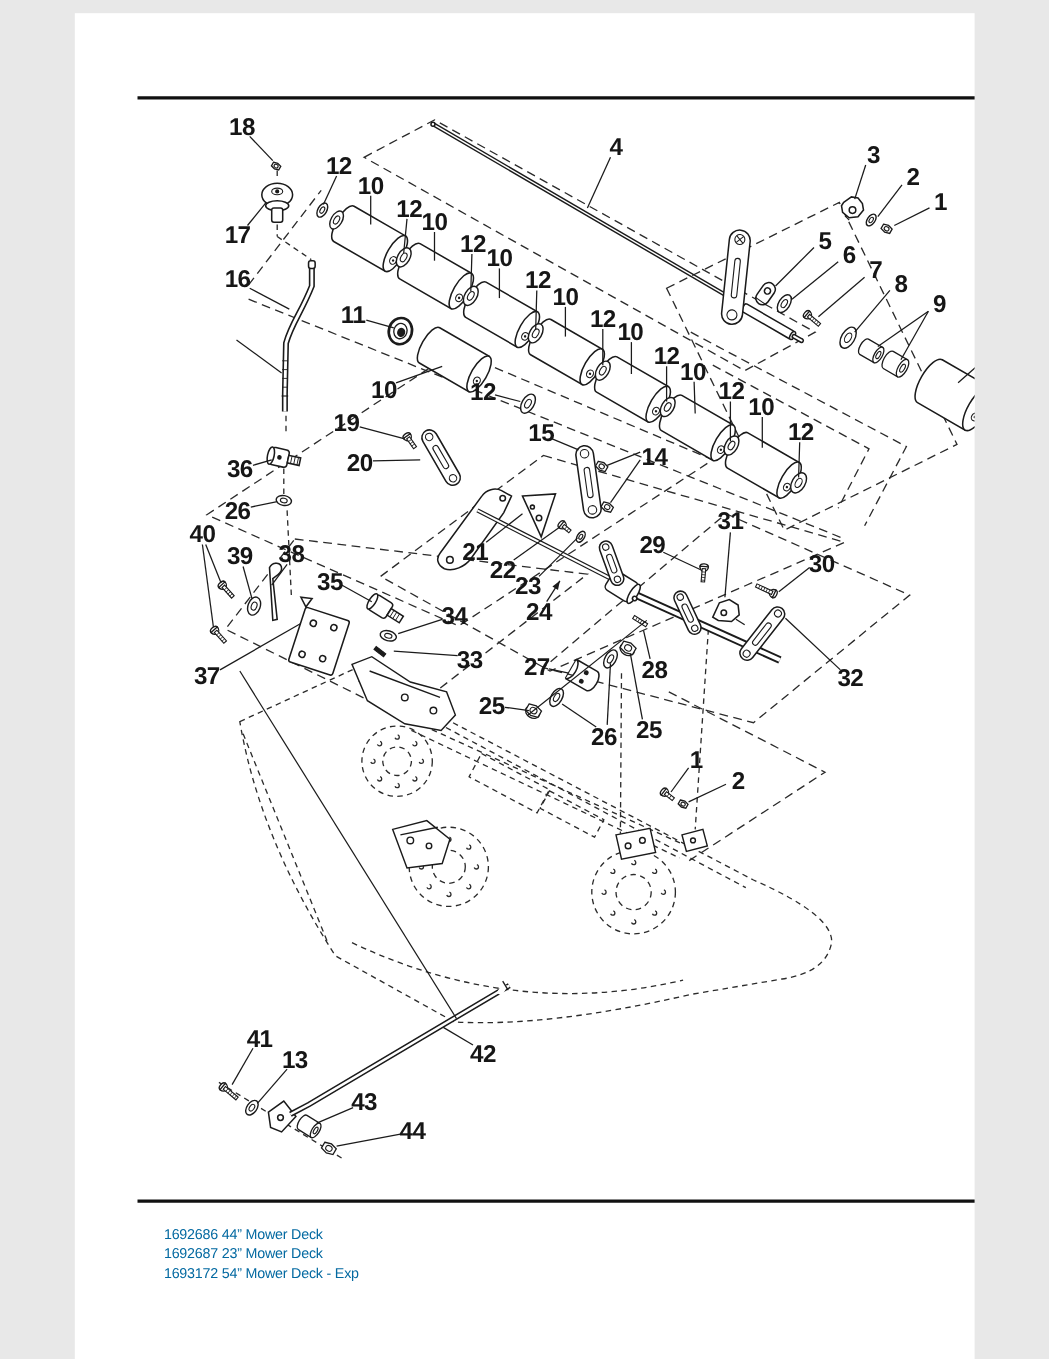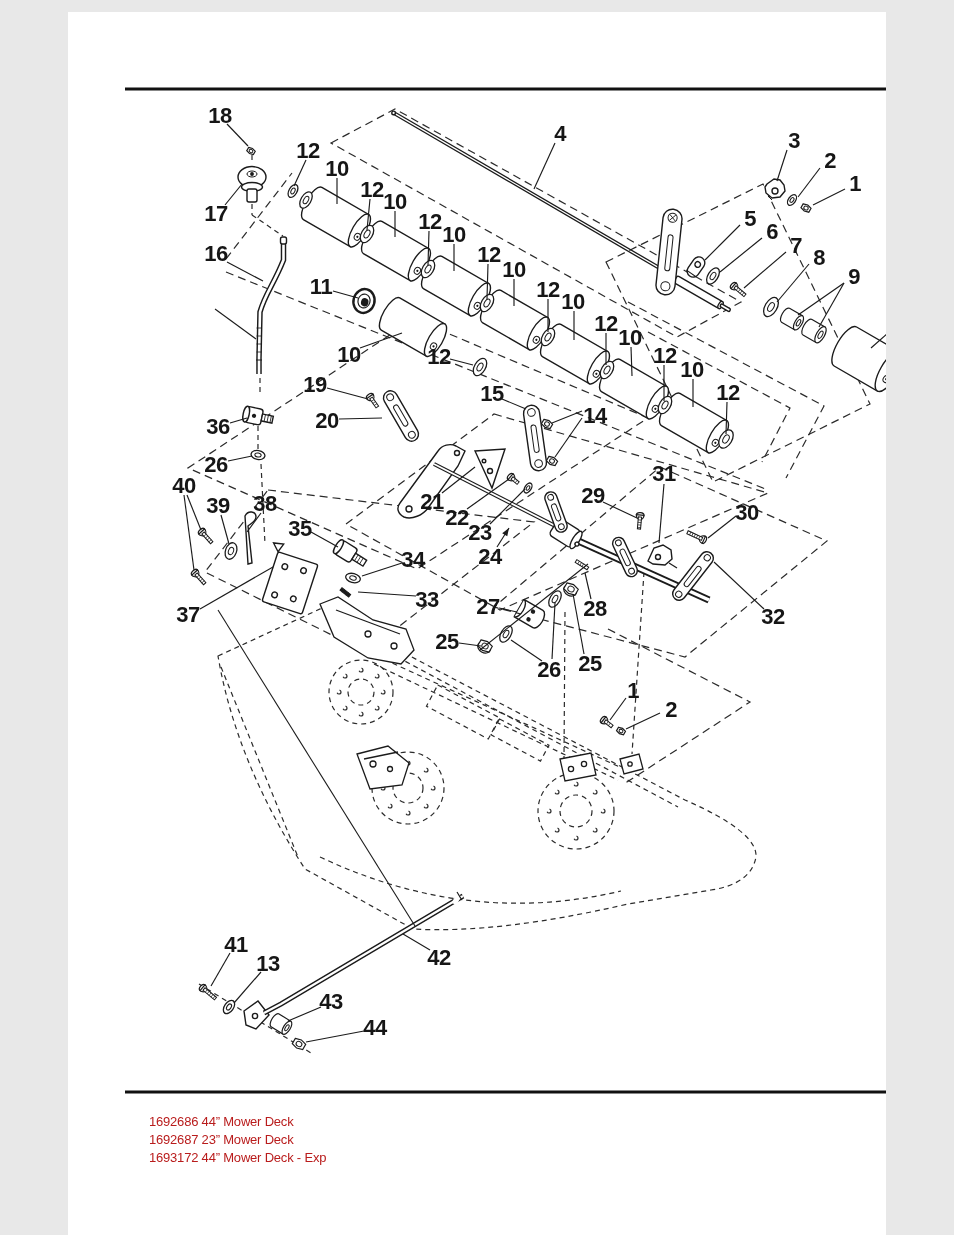--- a/index.html
+++ b/index.html
@@ -1,21 +1,21 @@
 <!DOCTYPE html>
 <html><head>
 <meta charset="utf-8">
 <style>
   html,body{margin:0;padding:0;background:#e8e8e8;}
   #page{position:relative;width:818px;height:1235px;background:#ffffff;margin:12px auto;
         font-family:"Liberation Sans",sans-serif;overflow:hidden;}
   svg{position:absolute;left:0;top:0;}
   .callout-num{font-family:"Liberation Sans",sans-serif;font-weight:bold;font-size:22px;
                letter-spacing:-0.5px;fill:#161616;}
-  #footer{position:absolute;left:81px;top:1101px;color:#b91c1c;font-size:13px;
+  #footer{position:absolute;left:81px;top:1101px;color:#0369a1;font-size:13px;
           line-height:18px;letter-spacing:-0.2px;}
 </style>
 </head>
 <body>
 
 <div id="page">
 
   <svg width="954" height="1235" viewBox="0 0 954 1235">
 
     <line x1="57" y1="77" x2="880" y2="77" stroke="#111" stroke-width="3"></line>
@@ -697,15 +697,15 @@
         <line x1="253" y1="995" x2="220" y2="1009" stroke="#1b1b1b" stroke-width="1.15"></line>
         <text x="263" y="997" text-anchor="middle" class="callout-num">43</text>
         <line x1="296" y1="1019" x2="238" y2="1030" stroke="#1b1b1b" stroke-width="1.15"></line>
         <text x="307" y="1023" text-anchor="middle" class="callout-num">44</text>
       </g>
   </svg>
 
   <div id="footer">
     <div>1692686  44” Mower Deck</div>
     <div>1692687  23” Mower Deck</div>
-    <div>1693172  44” Mower Deck - Exp</div>
+    <div>1693172  54” Mower Deck - Exp</div>
   </div>
 </div>
 
 </body></html>

